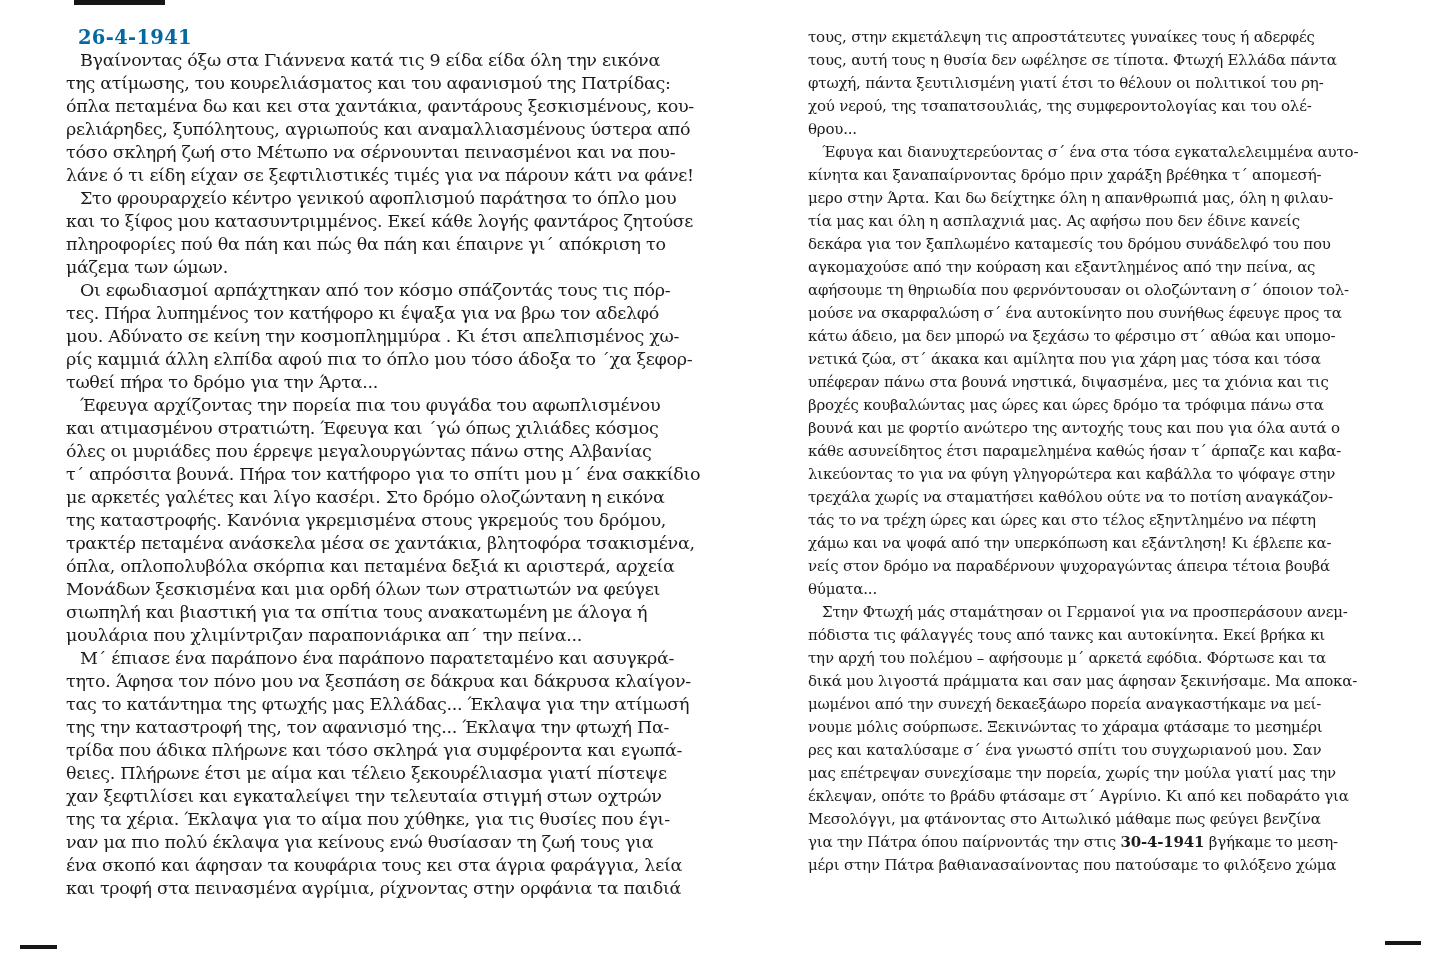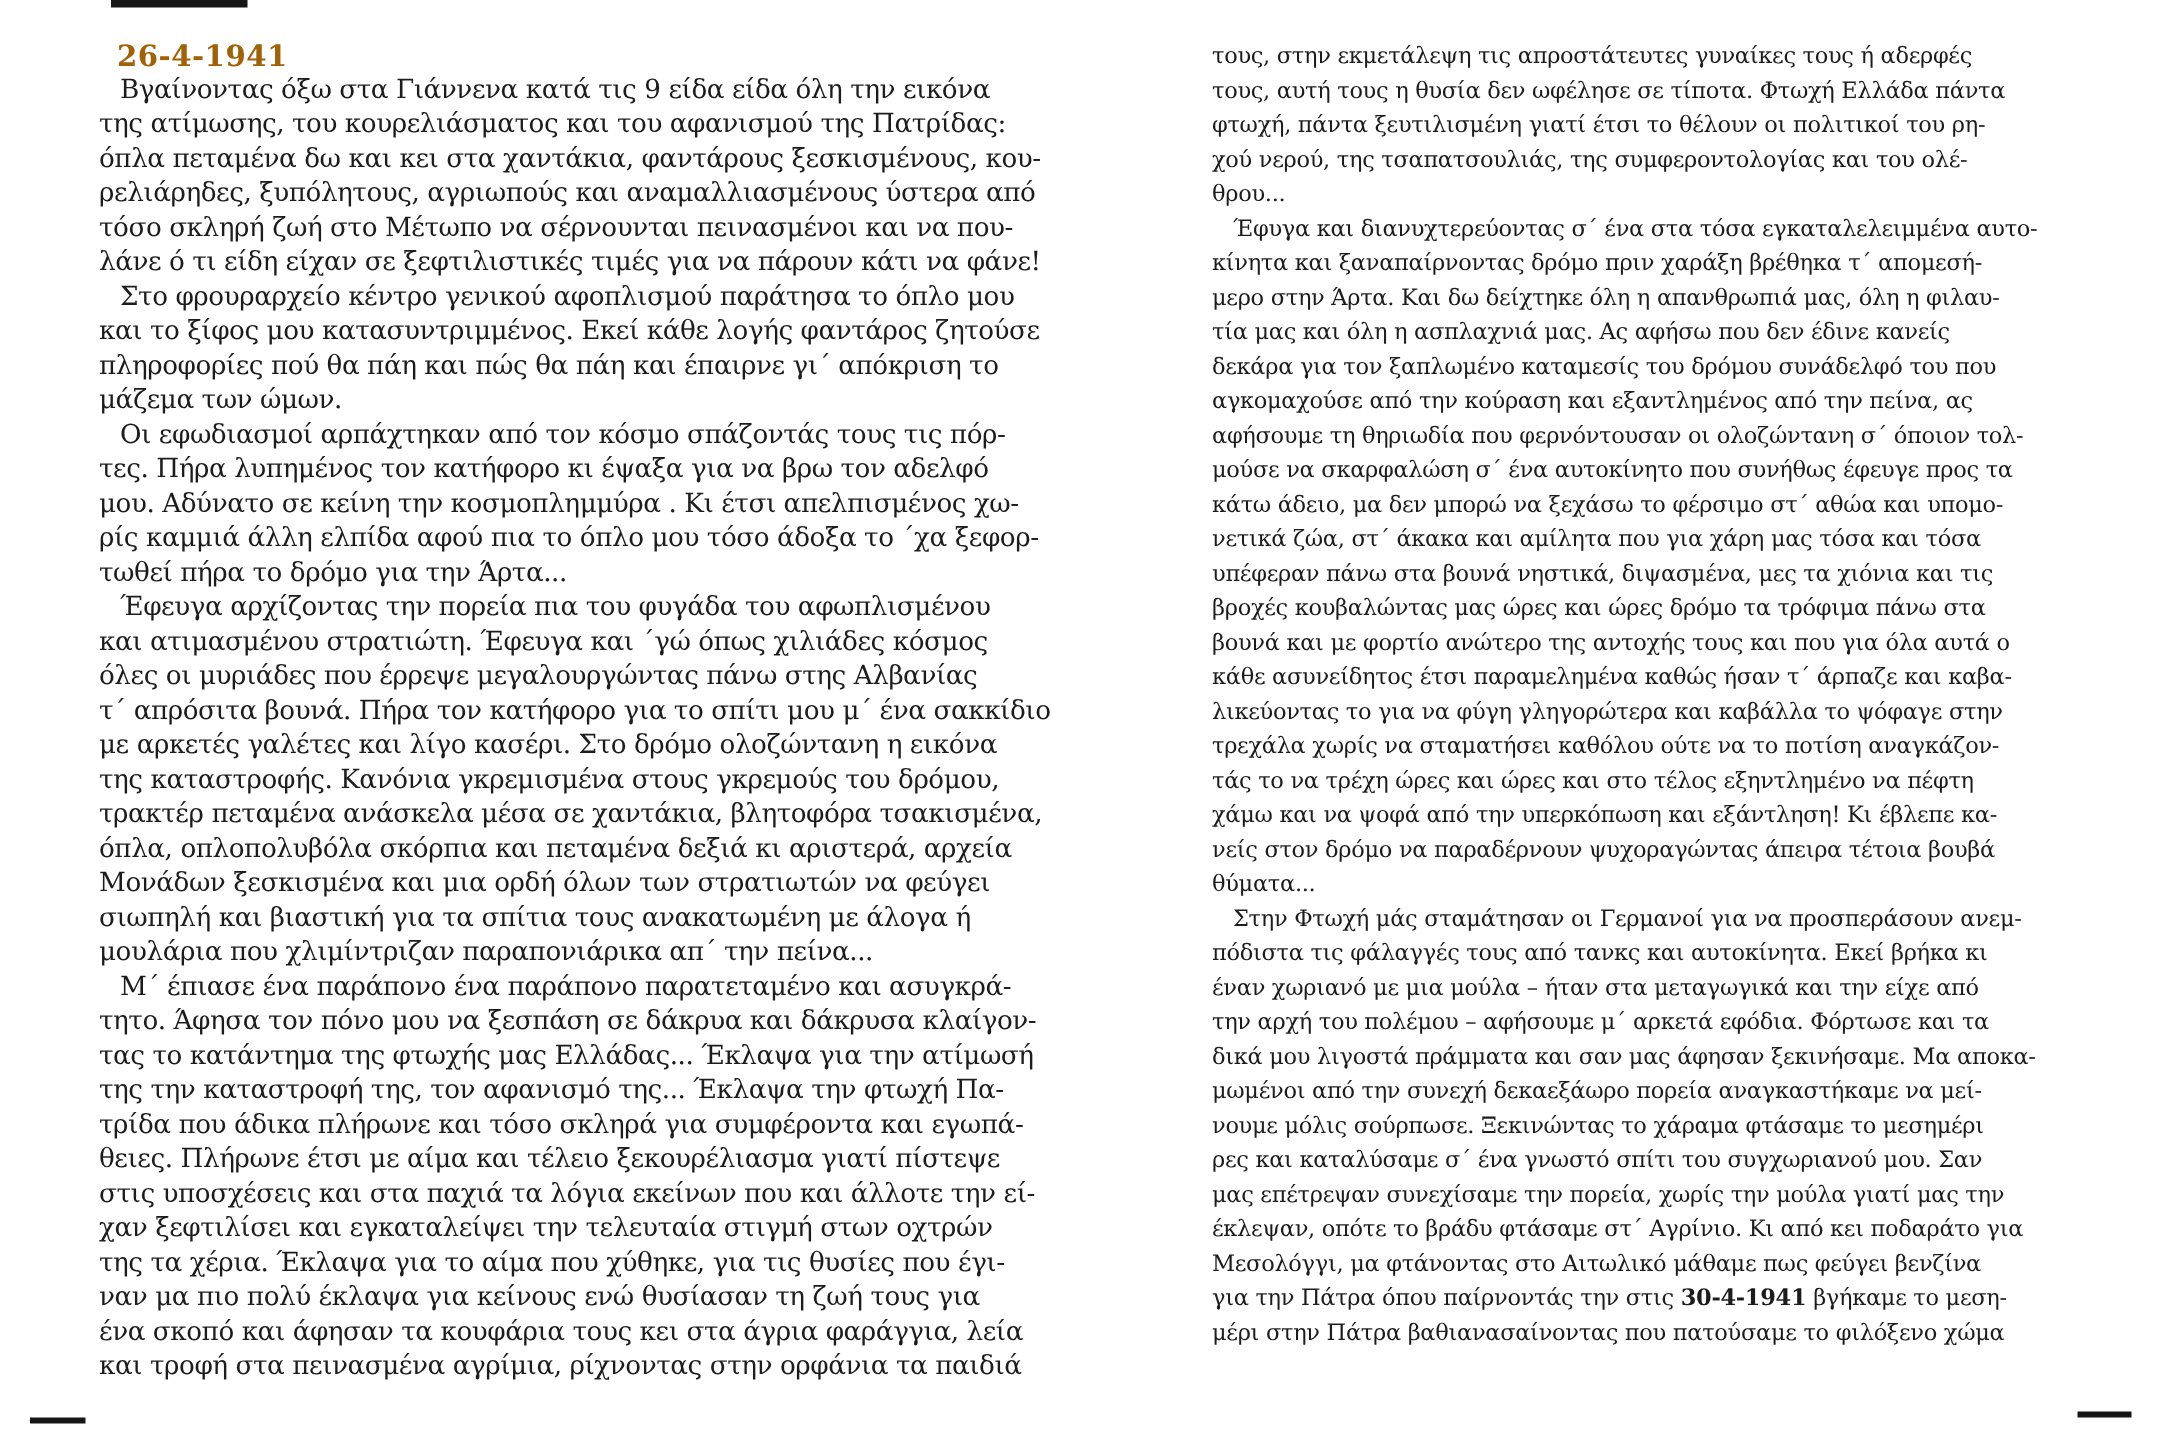--- a/index.html
+++ b/index.html
@@ -19,21 +19,21 @@
   #left-col  { left:66px;  width:645px; font-size:17.5px; letter-spacing:-0.3px; }
   #right-col { left:808px; width:565px; font-size:15px; letter-spacing:-0.2px; }
   .line { height:23px; line-height:23px; }
   .line.indent { padding-left:14px; }
   .entry-heading {
     height:23px; line-height:23px;
     padding-left:12px;
     font-weight:bold;
     font-size:19.5px;
     letter-spacing:0.3px;
-    color:#a16207;
+    color:#0369a1;
   }
   .line b, .entry-heading { font-weight:bold; }
   .print-mark { position:absolute; background:#161616; }
   #mark-top-left     { left:74px;   top:0;     width:91px; height:5px; }
   #mark-bottom-left  { left:20px;   top:945px; width:37px; height:4px; }
   #mark-bottom-right { left:1385px; top:941px; width:36px; height:4px; }
 </style>
 </head>
 <body>
 
@@ -69,21 +69,20 @@
       <div class="line">όπλα, οπλοπολυβόλα σκόρπια και πεταμένα δεξιά κι αριστερά, αρχεία</div>
       <div class="line">Μονάδων ξεσκισμένα και μια ορδή όλων των στρατιωτών να φεύγει</div>
       <div class="line">σιωπηλή και βιαστική για τα σπίτια τους ανακατωμένη με άλογα ή</div>
       <div class="line">μουλάρια που χλιμίντριζαν παραπονιάρικα απ΄ την πείνα...</div>
       <div class="line indent">Μ΄ έπιασε ένα παράπονο ένα παράπονο παρατεταμένο και ασυγκρά-</div>
       <div class="line">τητο. Άφησα τον πόνο μου να ξεσπάση σε δάκρυα και δάκρυσα κλαίγον-</div>
       <div class="line">τας το κατάντημα της φτωχής μας Ελλάδας... Έκλαψα για την ατίμωσή</div>
       <div class="line">της την καταστροφή της, τον αφανισμό της... Έκλαψα την φτωχή Πα-</div>
       <div class="line">τρίδα που άδικα πλήρωνε και τόσο σκληρά για συμφέροντα και εγωπά-</div>
       <div class="line">θειες. Πλήρωνε έτσι με αίμα και τέλειο ξεκουρέλιασμα γιατί πίστεψε</div>
-      <div class="line">στις υποσχέσεις και στα παχιά τα λόγια εκείνων που και άλλοτε την εί-</div>
       <div class="line">χαν ξεφτιλίσει και εγκαταλείψει την τελευταία στιγμή στων οχτρών</div>
       <div class="line">της τα χέρια. Έκλαψα για το αίμα που χύθηκε, για τις θυσίες που έγι-</div>
       <div class="line">ναν μα πιο πολύ έκλαψα για κείνους ενώ θυσίασαν τη ζωή τους για</div>
       <div class="line">ένα σκοπό και άφησαν τα κουφάρια τους κει στα άγρια φαράγγια, λεία</div>
       <div class="line">και τροφή στα πεινασμένα αγρίμια, ρίχνοντας στην ορφάνια τα παιδιά</div>
     </div>
 
   <div class="page-col" id="right-col">
 
   <div class="line">τους, στην εκμετάλεψη τις απροστάτευτες γυναίκες τους ή αδερφές</div>
@@ -106,21 +105,20 @@
       <div class="line">βουνά και με φορτίο ανώτερο της αντοχής τους και που για όλα αυτά ο</div>
       <div class="line">κάθε ασυνείδητος έτσι παραμελημένα καθώς ήσαν τ΄ άρπαζε και καβα-</div>
       <div class="line">λικεύοντας το για να φύγη γληγορώτερα και καβάλλα το ψόφαγε στην</div>
       <div class="line">τρεχάλα χωρίς να σταματήσει καθόλου ούτε να το ποτίση αναγκάζον-</div>
       <div class="line">τάς το να τρέχη ώρες και ώρες και στο τέλος εξηντλημένο να πέφτη</div>
       <div class="line">χάμω και να ψοφά από την υπερκόπωση και εξάντληση! Κι έβλεπε κα-</div>
       <div class="line">νείς στον δρόμο να παραδέρνουν ψυχοραγώντας άπειρα τέτοια βουβά</div>
       <div class="line">θύματα...</div>
       <div class="line indent">Στην Φτωχή μάς σταμάτησαν οι Γερμανοί για να προσπεράσουν ανεμ-</div>
       <div class="line">πόδιστα τις φάλαγγές τους από τανκς και αυτοκίνητα. Εκεί βρήκα κι</div>
-      <div class="line">έναν χωριανό με μια μούλα – ήταν στα μεταγωγικά και την είχε από</div>
       <div class="line">την αρχή του πολέμου – αφήσουμε μ΄ αρκετά εφόδια. Φόρτωσε και τα</div>
       <div class="line">δικά μου λιγοστά πράμματα και σαν μας άφησαν ξεκινήσαμε. Μα αποκα-</div>
       <div class="line">μωμένοι από την συνεχή δεκαεξάωρο πορεία αναγκαστήκαμε να μεί-</div>
       <div class="line">νουμε μόλις σούρπωσε. Ξεκινώντας το χάραμα φτάσαμε το μεσημέρι</div>
       <div class="line">ρες και καταλύσαμε σ΄ ένα γνωστό σπίτι του συγχωριανού μου. Σαν</div>
       <div class="line">μας επέτρεψαν συνεχίσαμε την πορεία, χωρίς την μούλα γιατί μας την</div>
       <div class="line">έκλεψαν, οπότε το βράδυ φτάσαμε στ΄ Αγρίνιο. Κι από κει ποδαράτο για</div>
       <div class="line">Μεσολόγγι, μα φτάνοντας στο Αιτωλικό μάθαμε πως φεύγει βενζίνα</div>
       <div class="line">για την Πάτρα όπου παίρνοντάς την στις <b>30-4-1941</b> βγήκαμε το μεση-</div>
       <div class="line">μέρι στην Πάτρα βαθιανασαίνοντας που πατούσαμε το φιλόξενο χώμα</div>

